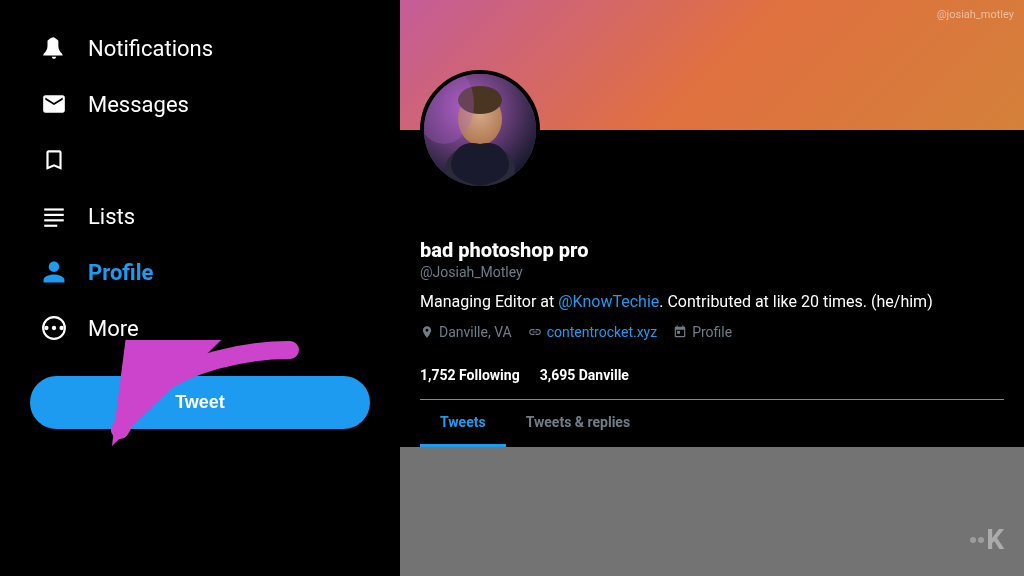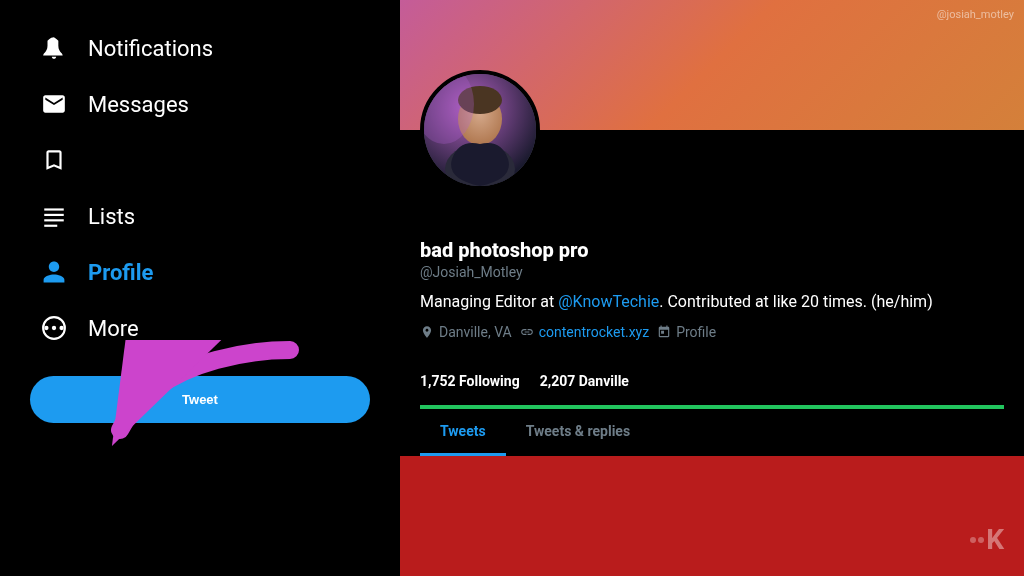--- a/index.html
+++ b/index.html
@@ -56,34 +56,34 @@
     }
     .nav-icon.active svg path,
     .nav-icon.active svg circle {
       fill: #1d9bf0;
     }
 
     .tweet-btn {
       margin-top: 20px;
       background: #1d9bf0;
       color: #fff;
-      font-size: 13px;
+      font-size: 18px;
       font-weight: 700;
       border: none;
       border-radius: 30px;
       padding: 16px 30px;
       cursor: pointer;
       text-align: center;
       width: 100%;
     }
 
     
     .profile-panel {
       flex: 1;
-      background: #b91c1c;
+      background: #737373;
       position: relative;
       overflow: hidden;
     }
 
     .profile-banner {
       width: 100%;
       height: 130px;
       background: linear-gradient(135deg, #c45c99 0%, #e07040 50%, #d4803a 100%);
     }
 
@@ -150,22 +150,22 @@
       line-height: 1.5;
       margin-bottom: 10px;
     }
 
     .bio .mention {
       color: #1d9bf0;
     }
 
     .meta-row {
       display: flex;
-      gap: 8px;
-      margin-bottom: 10px;
+      gap: 16px;
+      margin-bottom: 4px;
       flex-wrap: wrap;
     }
 
     .meta-item {
       display: flex;
       align-items: center;
       gap: 5px;
       color: #6e7d88;
       font-size: 14px;
     }
@@ -187,21 +187,21 @@
       margin-top: 23px;
     }
 
     .stat-item span {
       color: #fff;
       font-weight: 700;
     }
 
     .tabs-row {
       display: flex;
-      border-top: 4px solid #22c55e;
+      border-top: 1px solid #22c55e;
       margin-top: 4px;
     }
 
     .tab {
       padding: 14px 20px;
       font-size: 14px;
       font-weight: 700;
       color: #6e7d88;
       cursor: pointer;
       border-bottom: 3px solid transparent;
@@ -384,21 +384,21 @@
           <span>Profile</span>
         </div>
       </div>
 
       <div class="stats-row">
         <div class="stat-item">
           <span>1,752</span>
           <span>Following</span>
         </div>
         <div class="stat-item">
-          <span>2,207</span>
+          <span>3,695</span>
           <span>Danville</span>
         </div>
       </div>
 
       <div class="tabs-row">
         <div class="tab active">Tweets</div>
         <div class="tab">Tweets &amp; replies</div>
       </div>
     </div>
   </div>

